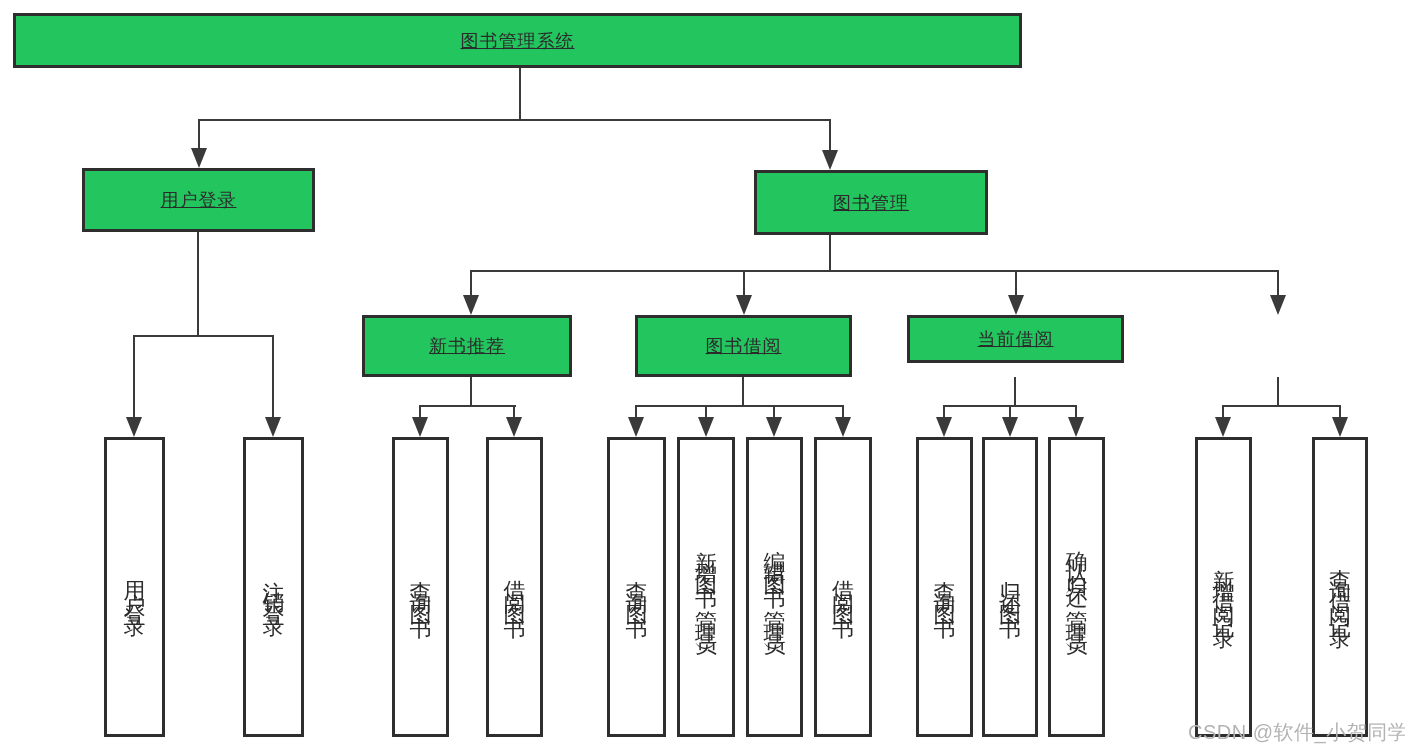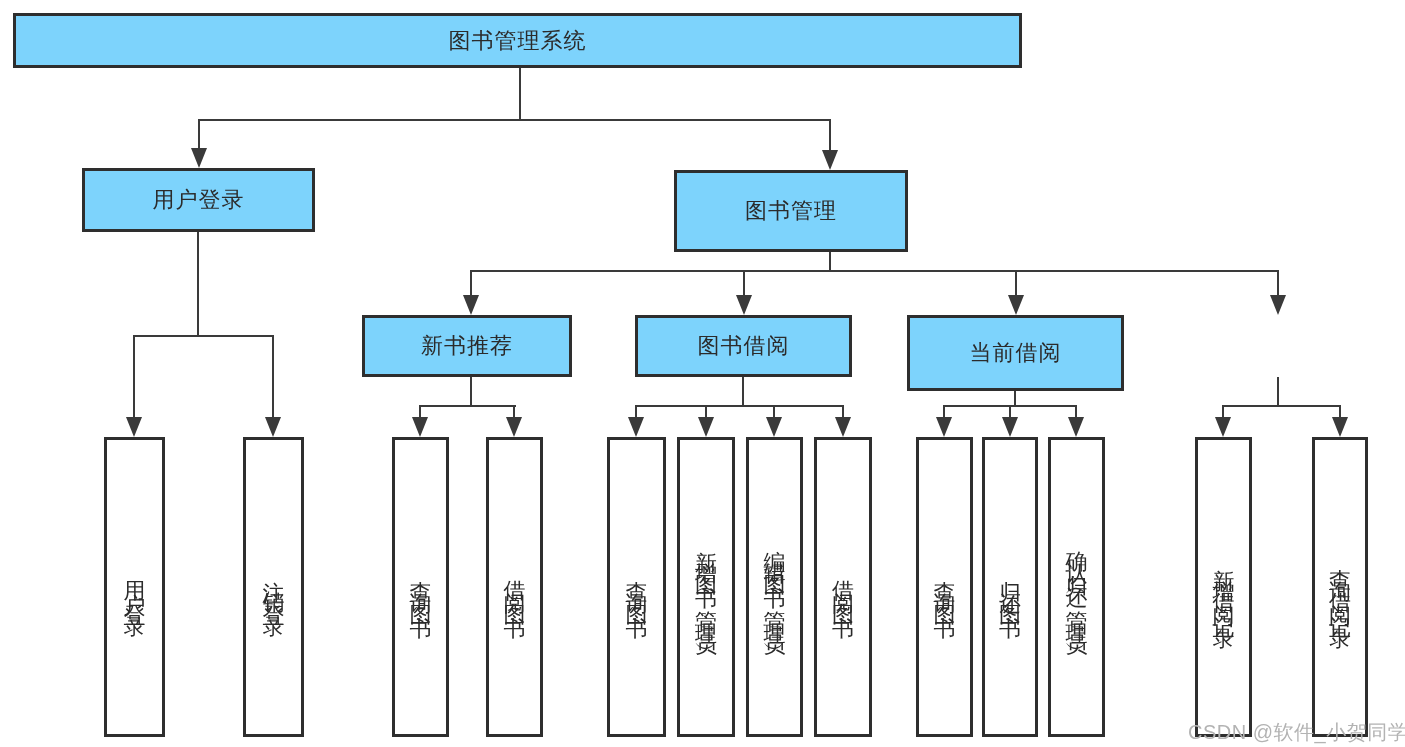--- a/index.html
+++ b/index.html
@@ -12,26 +12,27 @@
   .canvas{
     position:relative;
     width:1405px;height:747px;
     background:#ffffff;
     overflow:hidden;
   }
   .box{
     position:absolute;
     box-sizing:border-box;
     border:3px solid var(--border);
-    background:#7dd3fc;
+    background:#22c55e;
     display:flex;align-items:center;justify-content:center;
-    font-size:22px;color:var(--text);
+    font-size:18px;color:var(--text);
     z-index:2;
     letter-spacing:1px;
     white-space:nowrap;
+    text-decoration:underline;
   }
   .leaf{
     position:absolute;
     box-sizing:border-box;
     border:3px solid var(--border);
     background:#ffffff;
     top:437px;height:300px;
     display:flex;align-items:center;justify-content:center;
     z-index:2;
   }
@@ -63,27 +64,27 @@
 </style>
 </head>
 <body>
 
 <div class="canvas">
 
   <div class="box" style="left:13px;top:13px;width:1009px;height:55px;">图书管理系统</div>
 
   <div class="box" style="left:82px;top:168px;width:233px;height:64px;">用户登录</div>
 
-  <div class="box" style="left:674px;top:170px;width:234px;height:82px;">图书管理</div>
+  <div class="box" style="left:754px;top:170px;width:234px;height:65px;">图书管理</div>
 
   <div class="box" style="left:362px;top:315px;width:210px;height:62px;">新书推荐</div>
 
   <div class="box" style="left:635px;top:315px;width:217px;height:62px;">图书借阅</div>
 
-  <div class="box" style="left:907px;top:315px;width:217px;height:76px;">当前借阅</div>
+  <div class="box" style="left:907px;top:315px;width:217px;height:48px;">当前借阅</div>
 
 
   <div class="leaf" style="left:104px;width:61px;">
     <span>用户登录</span>
   </div>
   <div class="leaf" style="left:243px;width:61px;">
     <span>注销登录</span>
   </div>
 
   <div class="leaf" style="left:392px;width:57px;">

